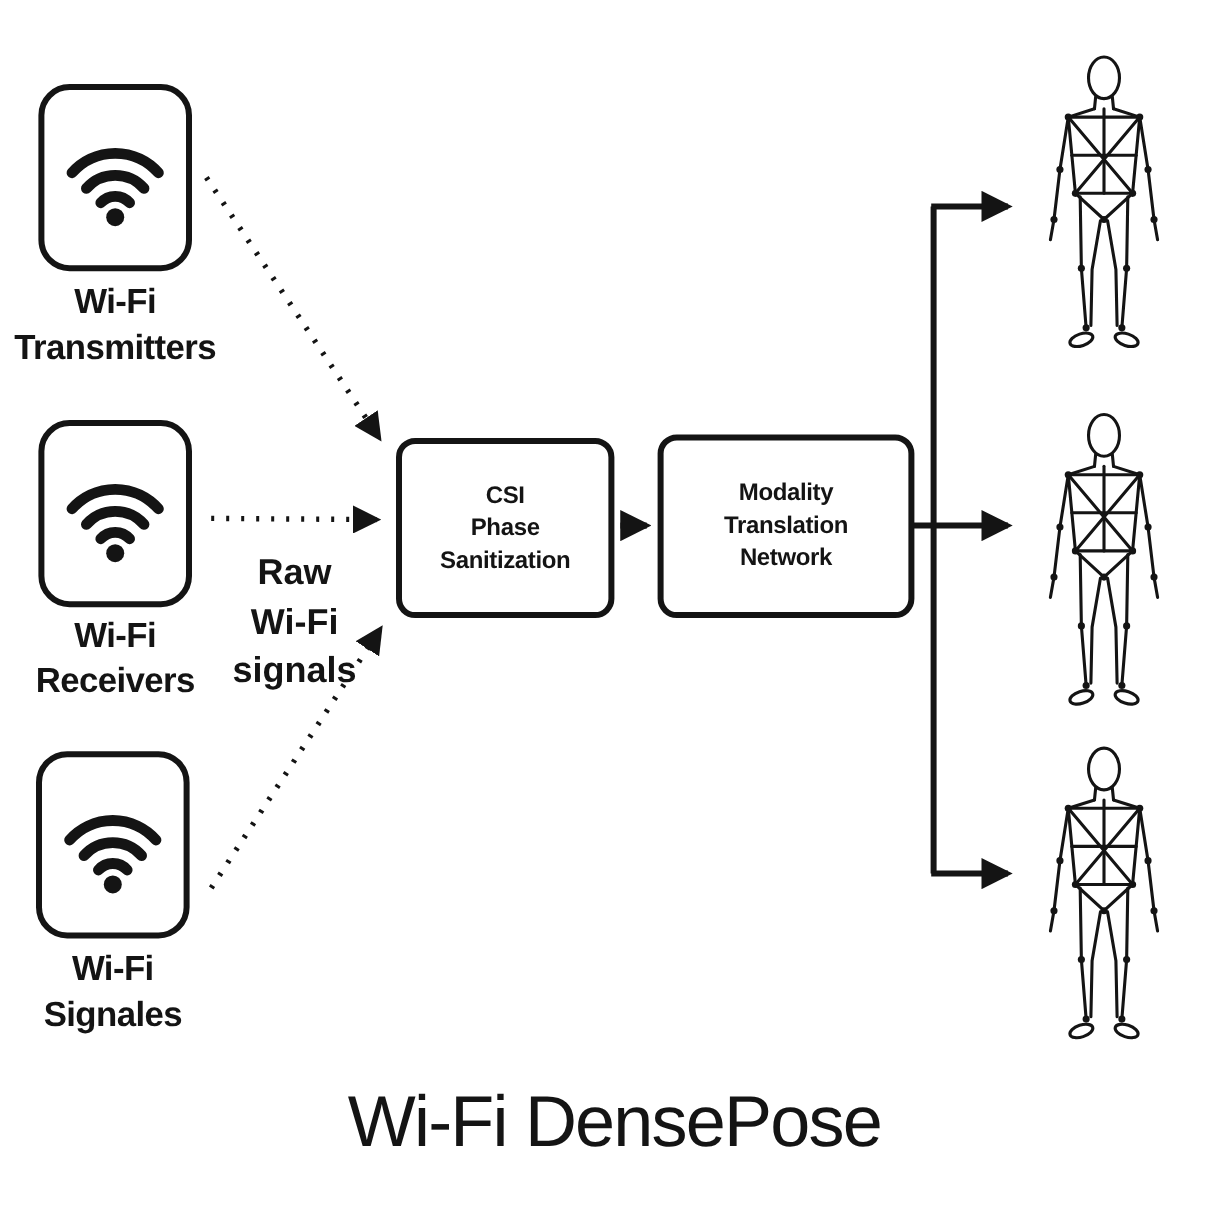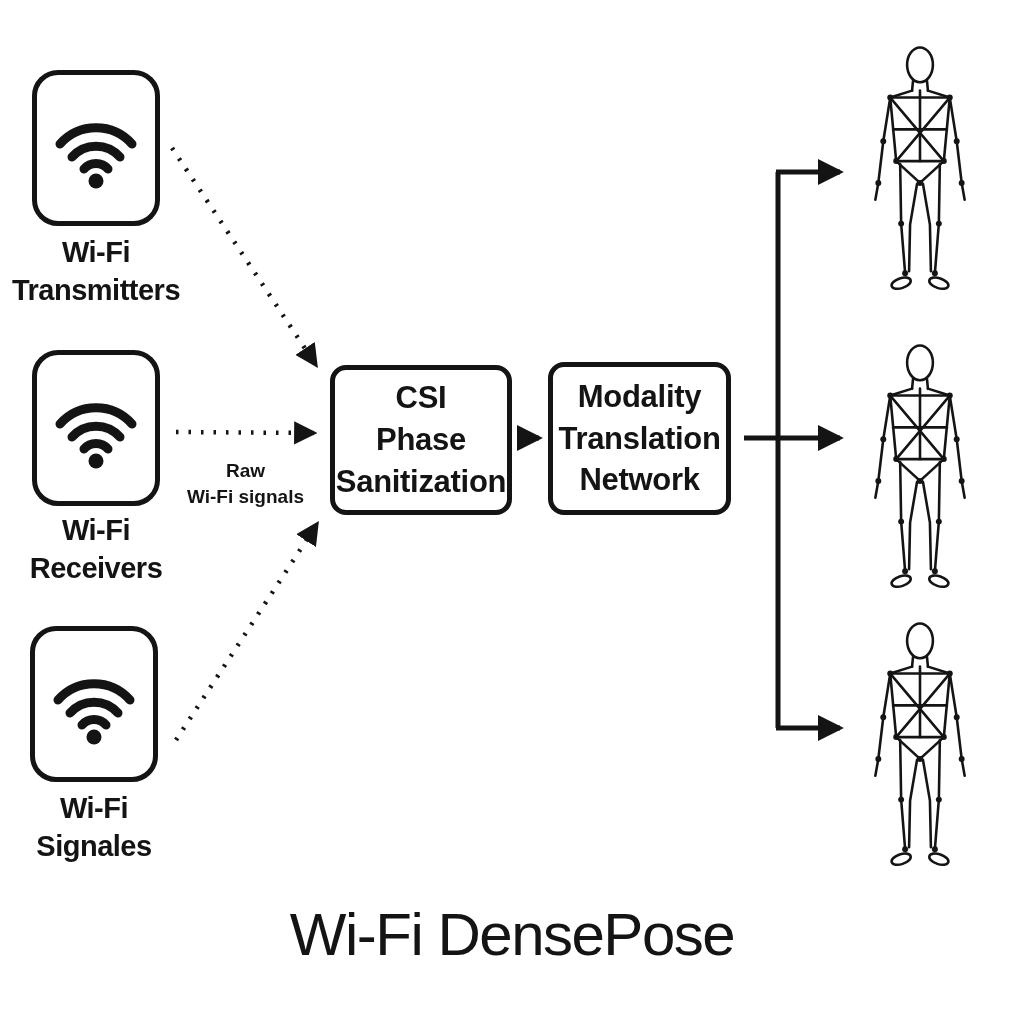--- a/index.html
+++ b/index.html
@@ -47,33 +47,33 @@
   .proc-box {
     position: absolute;
     border: 5px solid #141414;
     border-radius: 16px;
     background: #ffffff;
     display: flex; align-items: center; justify-content: center;
   }
   .proc-box span {
     text-align: center;
     font-weight: bold;
-    font-size: 31px;
+    font-size: 20px;
     line-height: 1.35;
     white-space: pre-line;
     letter-spacing: -0.3px;
   }
   .box-csi { left: 330px; top: 365px; width: 182px; height: 150px; }
-  .box-mtn { left: 548px; top: 362px; width: 183px; height: 153px; }
+  .box-mtn { left: 548px; top: 362px; width: 214px; height: 153px; }
 
   .annotation {
     position: absolute;
     left: 158px; top: 458px; width: 175px;
     text-align: center;
-    font-size: 19px;
+    font-size: 30px;
     font-weight: 600;
     line-height: 1.35;
     white-space: pre-line;
     color: #141414;
   }
 
   .figure { position: absolute; width: 120px; height: 258px; }
   .fig-1 { left: 860px; top: 44px; }
   .fig-2 { left: 860px; top: 342px; }
   .fig-3 { left: 860px; top: 620px; }

